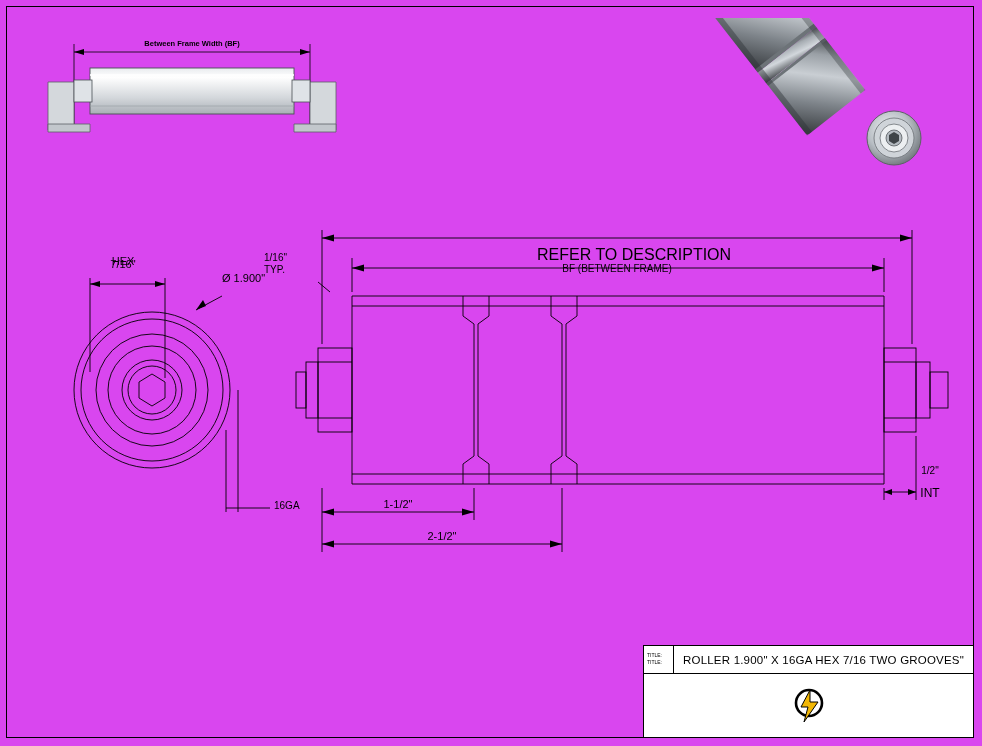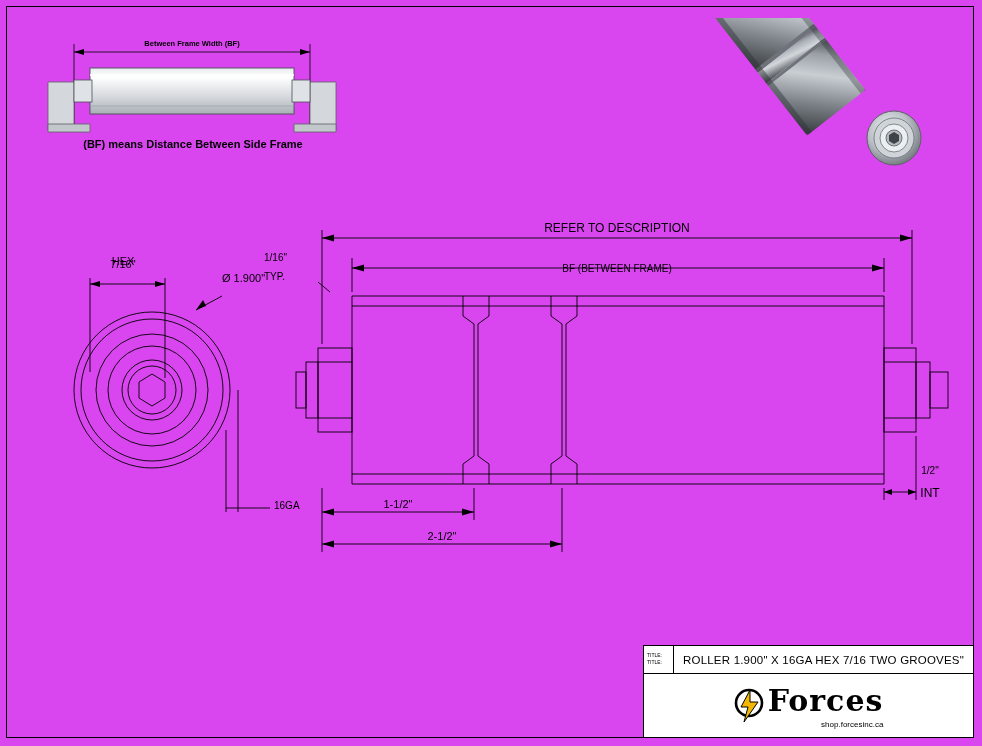--- a/index.html
+++ b/index.html
@@ -158,21 +158,20 @@
       <defs>
         <linearGradient id="rollgrad" x1="0" y1="0" x2="0" y2="1">
           <stop offset="0%" stop-color="#e8ebee"></stop>
           <stop offset="20%" stop-color="#ffffff"></stop>
           <stop offset="65%" stop-color="#d3d7db"></stop>
           <stop offset="100%" stop-color="#a9afb5"></stop>
         </linearGradient>
       </defs>
     </svg>
     <div class="lbl ctr" style="left:78px; top:20px; width:152px; font-size:7.5px; font-weight:bold;">Between Frame Width (BF)</div>
-    <div class="lbl ctr" style="left:0px; top:118px; width:310px; font-size:11px; font-weight:bold;">(BF) means Distance Between Side Frame</div>
   </div>
 
   <div id="render3d">
     <svg width="248" height="170" viewBox="0 0 248 170">
       <defs>
         <linearGradient id="tube3d" x1="0" y1="0" x2="0.9" y2="1">
           <stop offset="0%" stop-color="#4a4e52"></stop>
           <stop offset="18%" stop-color="#9aa0a6"></stop>
           <stop offset="40%" stop-color="#c9ced3"></stop>
           <stop offset="70%" stop-color="#7e848a"></stop>
@@ -286,25 +285,25 @@
 
       <line x1="884" y1="488" x2="884" y2="500"></line>
       <line x1="916" y1="436" x2="916" y2="500"></line>
       <line x1="884" y1="492" x2="916" y2="492"></line>
       <polygon points="884,492 892,489 892,495" fill="#000" stroke="none"></polygon>
       <polygon points="916,492 908,489 908,495" fill="#000" stroke="none"></polygon>
     </g>
   </svg>
 
   <div class="lbl ctr" style="left:537px; top:222px; width:160px; font-size:10px;margin-top:41px;">BF (BETWEEN FRAME)</div>
-  <div class="lbl ctr" style="left:537px; top:222px; width:160px; font-size:12px;text-align:center;">REFER TO DESCRIPTION</div>
+  <div class="lbl ctr" style="left:537px; top:246px; width:160px; font-size:16px;text-align:center;">REFER TO DESCRIPTION</div>
 
 
   <div class="lbl" style="left:264px; top:252px; font-size:10px;">1/16"</div>
-  <div class="lbl" style="left:264px; top:271px; font-size:10px;">TYP.</div>
+  <div class="lbl" style="left:264px; top:264px; font-size:10px;">TYP.</div>
 
   <div class="lbl ctr" style="left:86px; top:258px; width:74px; font-size:11px;">7/16"</div>
   <div class="lbl ctr" style="left:86px; top:255px; width:74px; font-size:11px;">HEX</div>
 
   <div class="lbl" style="left:222px; top:272px; font-size:11px;">Ø 1.900"</div>
 
   <div class="lbl" style="left:274px; top:500px; font-size:10px;">16GA</div>
 
   <div class="lbl ctr" style="left:358px; top:498px; width:80px; font-size:11px;">1-1/2"</div>
   <div class="lbl ctr" style="left:402px; top:530px; width:80px; font-size:11px;">2-1/2"</div>
@@ -319,21 +318,17 @@
         <div>TITLE:</div>
       </div>
       <div id="title-text">ROLLER 1.900" X 16GA HEX 7/16 TWO GROOVES"</div>
     </div>
     <div id="logo-area">
       <div id="logo-wrap">
         <svg width="30" height="36" viewBox="0 0 30 36">
           <circle cx="15" cy="15" r="13" fill="none" stroke="#000" stroke-width="2.6"></circle>
           <path d="M16 2 L7 19 L14 19 L10 34 L24 14 L16 14 Z" fill="#f2b705" stroke="#000" stroke-width="1"></path>
         </svg>
-        <div>
-          <div id="logo-text">Forces</div>
-          <div id="logo-sub">shop.forcesinc.ca</div>
-        </div>
       </div>
     </div>
   </div>
 
 </div>
 
 </body></html>

